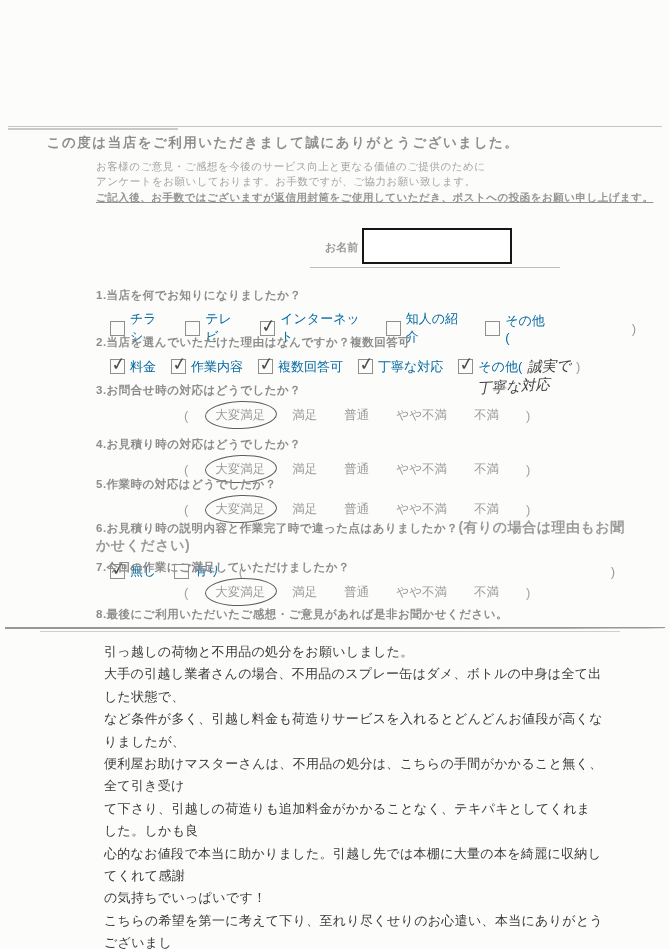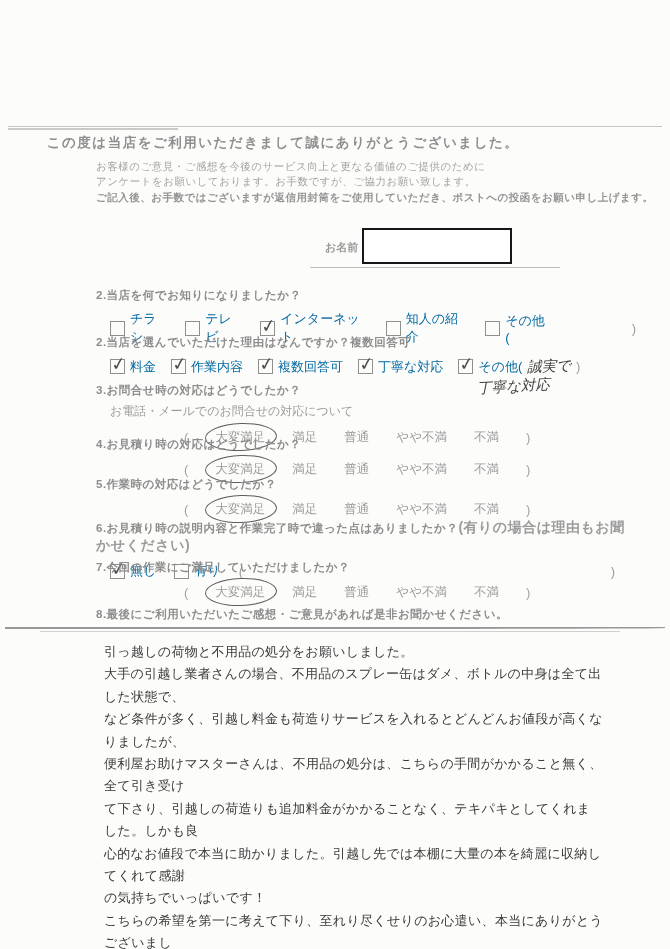--- a/index.html
+++ b/index.html
@@ -13,21 +13,21 @@
   }
   .scan-line { position:absolute; top:126px; left:8px; width:654px; border-top:1px solid #b3b3b3; opacity:.75; }
   .scan-line2 { position:absolute; top:128px; left:8px; width:170px; border-top:2px solid #a8a8a8; opacity:.6; }
 
   .title {
     position:absolute; top:134px; left:0; width:566px;
     text-align:center; font-weight:bold; font-size:13.5px;
     color:#8f8f8f; letter-spacing:1.5px;
   }
   .intro { position:absolute; left:96px; font-size:10.5px; color:#a3a3a3; letter-spacing:.5px; }
-  .intro.b { font-weight:bold; color:#949494; }
+  .intro.b { font-weight:bold; color:#949494;text-decoration:underline; }
 
   .name-row-label { position:absolute; top:240px; left:325px; font-size:11px; font-weight:bold; color:#9a9a9a; }
   .name-box {
     position:absolute; top:228px; left:362px; width:146px; height:32px;
     border:2.5px solid #161616; background:#fff;
   }
   .name-underline { position:absolute; top:267px; left:310px; width:250px; border-top:1.2px solid #bdbdbd; }
 
   .q { position:absolute; left:96px; width:540px; }
   .q-label { font-size:11.5px; font-weight:bold; color:#8d8d8d; letter-spacing:.5px; }
@@ -86,21 +86,21 @@
   <div class="title">この度は当店をご利用いただきまして誠にありがとうございました。</div>
   <div class="intro" style="top:160px;">お客様のご意見・ご感想を今後のサービス向上と更なる価値のご提供のために</div>
   <div class="intro" style="top:175px;">アンケートをお願いしております。お手数ですが、ご協力お願い致します。</div>
   <div class="intro b" style="top:191px;">ご記入後、お手数ではございますが返信用封筒をご使用していただき、ポストへの投函をお願い申し上げます。</div>
 
   <div class="name-row-label">お名前</div>
   <div class="name-box"></div>
   <div class="name-underline"></div>
 
   <div class="q" style="top:288px;">
-    <div class="q-label">2.当店を何でお知りになりましたか？</div>
+    <div class="q-label">1.当店を何でお知りになりましたか？</div>
     <div class="opts">
       <span class="opt">
         <span class="cb"></span>
         <span class="opt-label">チラシ</span>
       </span>
       <span class="opt">
         <span class="cb"></span>
         <span class="opt-label">テレビ</span>
       </span>
       <span class="opt">
@@ -144,21 +144,20 @@
         <span class="opt-label">その他(</span>
         <span class="hand">誠実で</span>
         <span class="paren">)</span>
       </span>
     </div>
   </div>
   <div class="hand-note2">丁寧な対応</div>
 
   <div class="q" style="top:383px;">
     <div class="q-label">3.お問合せ時の対応はどうでしたか？</div>
-    <div class="sub-label">お電話・メールでのお問合せの対応について</div>
     <div class="scale">
       <span class="paren">(</span>
       <span class="rate circled">大変満足</span>
       <span class="rate">満足</span>
       <span class="rate">普通</span>
       <span class="rate">やや不満</span>
       <span class="rate">不満</span>
       <span class="paren">)</span>
     </div>
   </div>

